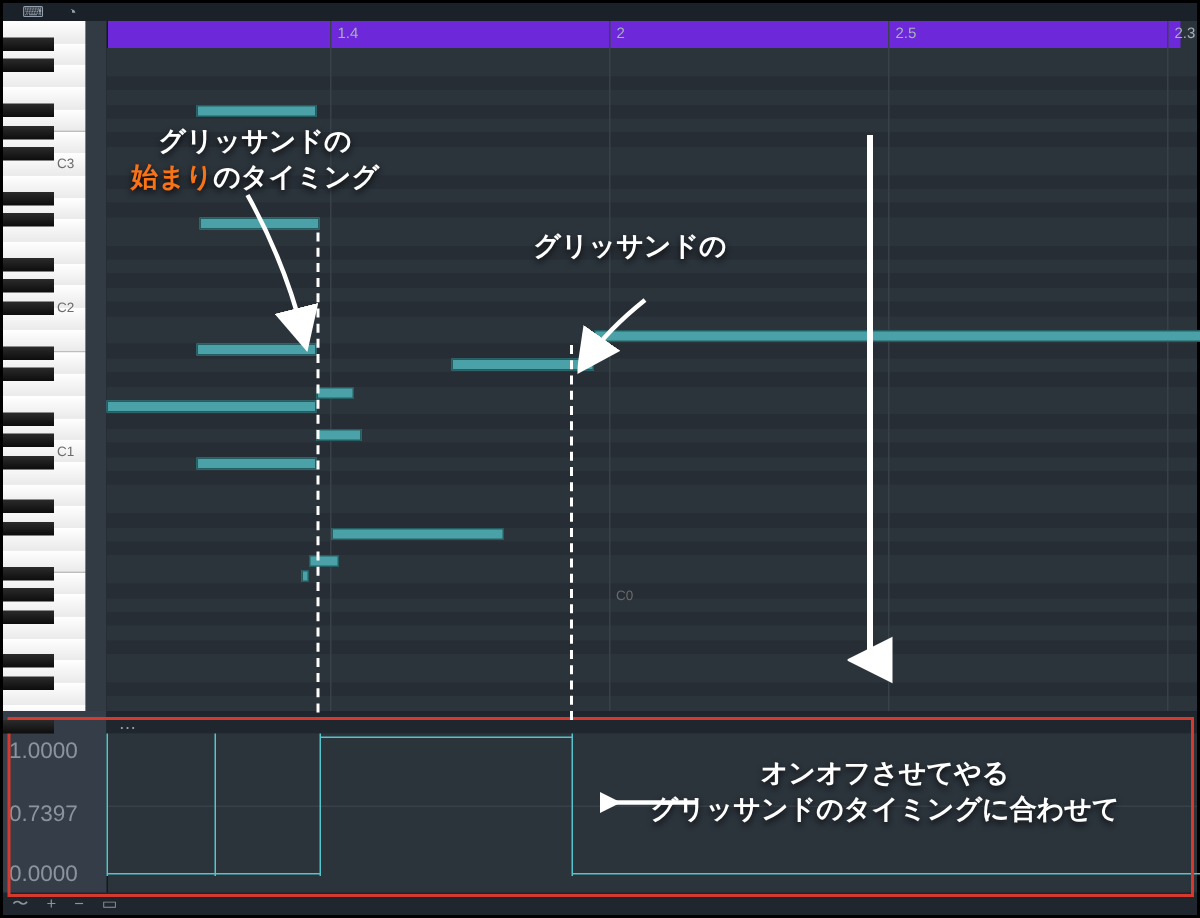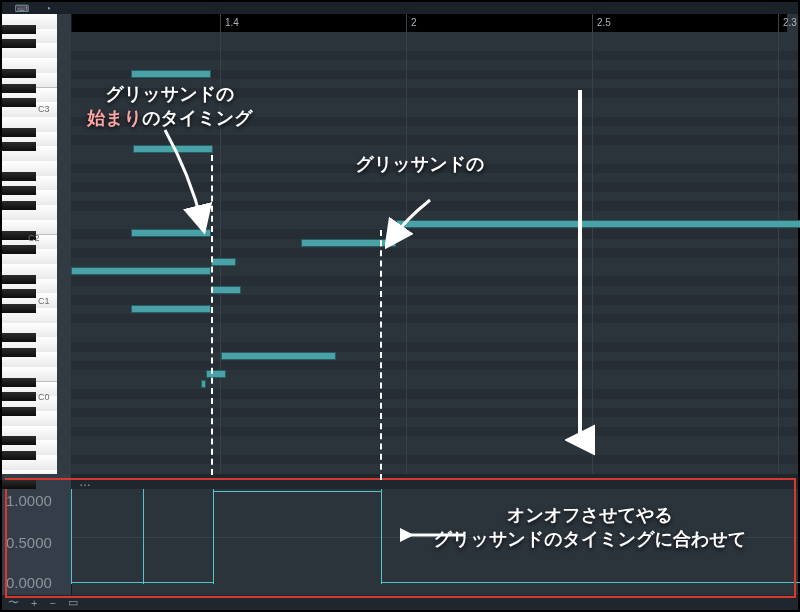--- a/index.html
+++ b/index.html
@@ -1,19 +1,19 @@
 <!DOCTYPE html>
 <html><head>
 <meta charset="utf-8">
 <style>
 html,body{margin:0;padding:0;width:800px;height:612px;background:#000;font-family:"Hiragino Kaku Gothic Pro","Yu Gothic","Meiryo",sans-serif;overflow:hidden}
 .frame{position:absolute;left:2px;top:2px;width:796px;height:608px;background:#2b333b}
 .top-tab-strip{position:absolute;left:0;top:0;width:100%;height:12px;background:#1b2128}
 .top-tab-strip .tab-icn{position:absolute;top:2px;width:16px;height:9px;color:#94a0ae;font-size:10px;line-height:9px;text-align:center}
-.ruler{position:absolute;left:69px;right:11px;top:12px;height:18px;background:#000000;border-bottom:5px solid #737373}
+.ruler{position:absolute;left:69px;right:11px;top:12px;height:18px;background:#6d28d9;border-bottom:5px solid #737373}
 .ruler .tick{position:absolute;top:0;height:100%;border-left:1px solid #3a434d}
 .ruler .tick span{position:absolute;top:3px;left:4px;color:#a7b2bd;font-size:10px}
 .piano-kb{position:absolute;left:0;top:12px;width:55px;height:460px;background:#fff}
 .pk-white{position:absolute;left:0;width:55px;height:14.7px;background:linear-gradient(#fff,#eaeaea);border-bottom:1px solid #bdbdbd}
 .pk-black{position:absolute;left:0;width:34px;height:9px;background:linear-gradient(#2b2b2b,#0d0d0d);z-index:2}
 .kb-label{position:absolute;right:3px;color:#6b6b6b;font-size:9px;z-index:3}
 .kb-col{position:absolute;left:55px;top:12px;width:14px;height:460px;background:#323a44;border-right:1px solid #15191e}
 .pr-area{position:absolute;left:69px;right:0;top:30px;height:442px;background:#2b333b}
 .pr-row-dark{position:absolute;left:0;right:0;height:9.4px;background:#262d34}
 .pr-vgrid{position:absolute;top:0;bottom:0;border-left:1px solid #384049}
@@ -27,21 +27,21 @@
 .cc-left .sc{position:absolute;left:4px;color:#8b949e;font-size:15px}
 .cc-body{position:absolute;left:69px;right:0;top:15px;height:95px;background:#2b333b}
 .cc-body .hgrid{position:absolute;left:0;right:0;border-top:1px solid #384049}
 .cc-step{position:absolute;top:0;bottom:0;border-left:1px solid #55c4cc}
 .cc-step.high::after{content:"";position:absolute;left:0;right:0;top:2px;height:1px;background:#55c4cc}
 .cc-step.low::after{content:"";position:absolute;left:0;right:0;bottom:1px;height:1px;background:#55c4cc}
 .bottom-bar{position:absolute;left:0;right:0;bottom:0;height:15px;background:#1f262d;display:flex;align-items:center}
 .bottom-bar .bi{color:#8b949e;font-size:11px;padding:0 6px}
 .red-box{position:absolute;border:2px solid #d63a2f;box-sizing:border-box;pointer-events:none}
 .anno{position:absolute;color:#fff;font-weight:800;text-align:center;pointer-events:none;text-shadow:0 2px 4px rgba(0,0,0,.8);font-family:"Hiragino Kaku Gothic Pro","Yu Gothic",sans-serif}
-.anno .r{color:#fca5a5}
+.anno .r{color:#f97316}
 .dash-v{position:absolute;width:0;border-left:2px dashed #fff;pointer-events:none}
 .svg-arrow{position:absolute;pointer-events:none}
 </style>
 </head>
 <body>
 
 <div class="frame">
 
   <div class="top-tab-strip">
     <div class="tab-icn" style="left:12px">⌨</div>
@@ -116,23 +116,23 @@
       <div class="pk-black" style="top: 422.3px;"></div>
       <div class="pk-white" style="top: 426.3px;"></div>
       <div class="pk-black" style="top: 437px;"></div>
       <div class="pk-white" style="top: 441px;"></div>
       <div class="pk-white" style="top: 455.7px;"></div>
       <div class="pk-black" style="top: 466.4px;"></div>
     </div>
   <div class="kb-col"></div>
   <div id="klabels">
       <span class="kb-label" style="left: 36px; top: 102px;">C3</span>
-      <span class="kb-label" style="left: 26px; top: 198px; margin-top: 33px;">C2</span>
+      <span class="kb-label" style="left: 36px; top: 198px;">C2</span>
       <span class="kb-label" style="left: 36px; top: 294px;">C1</span>
-      <span class="kb-label" style="left: 36px; top: 390px;">C0</span>
+      <span class="kb-label" style="left: 36px; top: 390px; text-align: center;">C0</span>
     </div>
 
   <div class="pr-area" id="pr">
       <div class="pr-row-dark" style="top: 18.8px;"></div>
       <div class="pr-row-dark" style="top: 37.6px;"></div>
       <div class="pr-row-dark" style="top: 56.4px;"></div>
       <div class="pr-row-dark" style="top: 84.6px;"></div>
       <div class="pr-row-dark" style="top: 103.4px;"></div>
       <div class="pr-row-dark" style="top: 131.6px;"></div>
       <div class="pr-row-dark" style="top: 150.4px;"></div>
@@ -162,21 +162,21 @@
       <div class="pr-note" style="left: 230px; top: 206.8px; width: 95px;"></div>
       <div class="pr-note" style="left: 60px; top: 197.4px; width: 80px;"></div>
       <div class="pr-note" style="left: 325px; top: 188px; width: 410px;"></div>
       <div class="pr-note" style="left: 62px; top: 112.8px; width: 80px;"></div>
       <div class="pr-note" style="left: 60px; top: 37.6px; width: 80px;"></div>
     </div>
 
   <div class="cc-panel">
     <div class="cc-left">
       <span class="sc" style="top:18px">1.0000</span>
-      <span class="sc" style="top:60px">0.5000</span>
+      <span class="sc" style="top:60px">0.7397</span>
       <span class="sc" style="top:100px">0.0000</span>
     </div>
     <div class="cc-tabs">
       <span class="dots">…</span>
     </div>
     <div class="cc-body" id="ccbody">
       <div class="hgrid" style="top:50%"></div>
     <div class="cc-step low" style="left: 0px; width: 72px;"></div>
         <div class="cc-step low" style="left: 72px; width: 70px;"></div>
         <div class="cc-step high" style="left: 142px; width: 168px;"></div>

